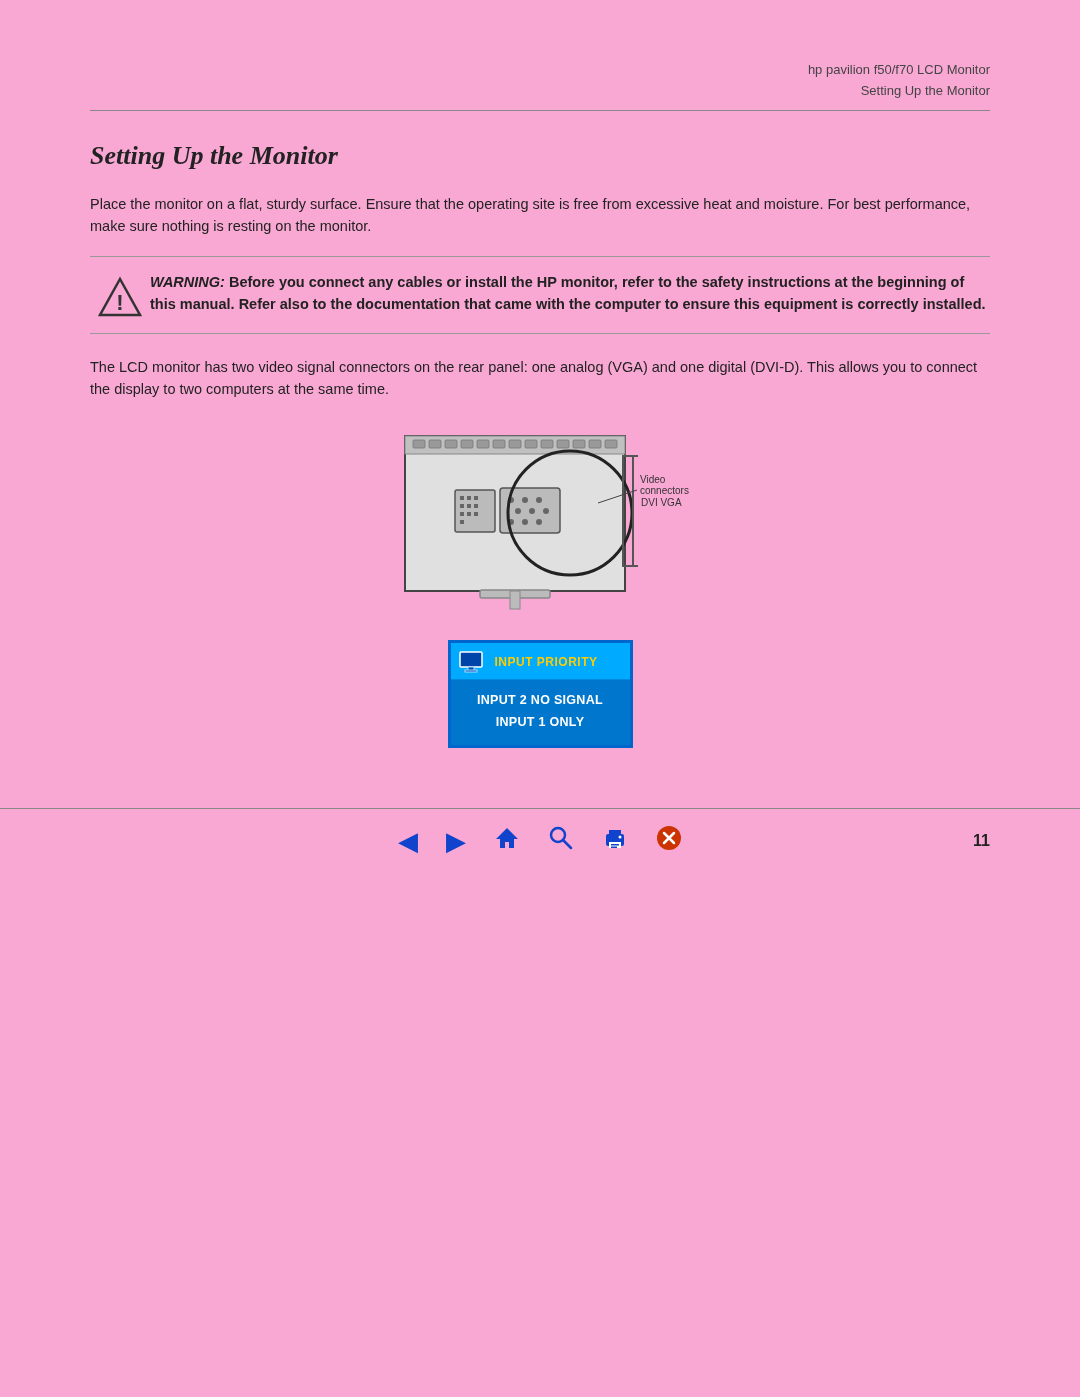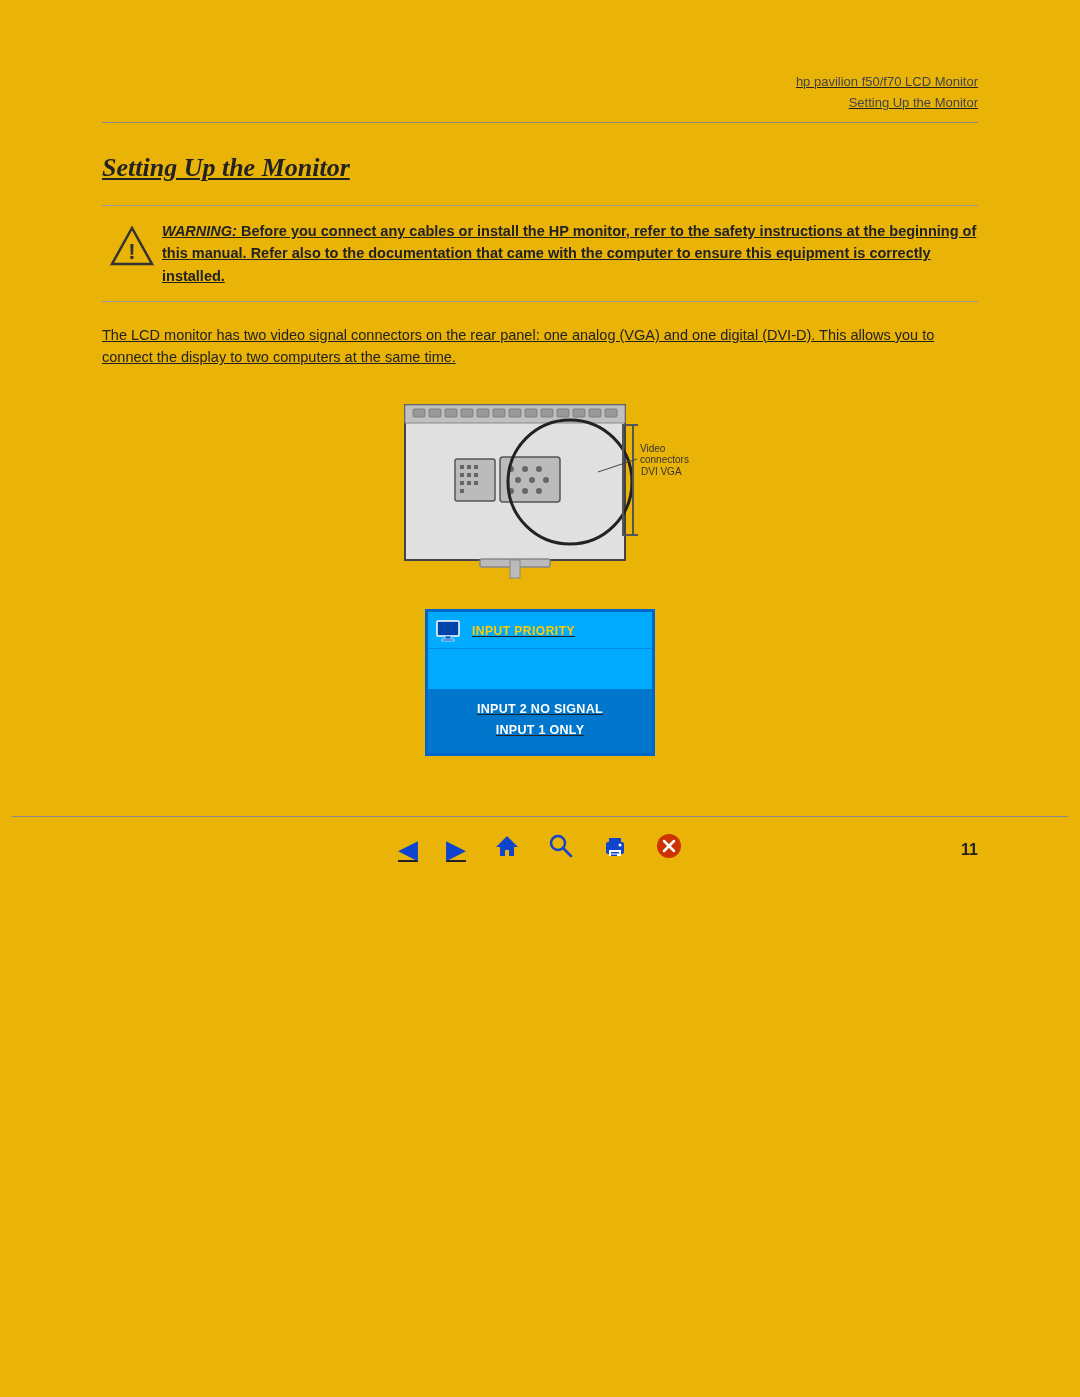--- a/index.html
+++ b/index.html
@@ -9,24 +9,23 @@
       background: #ffffff;
       font-family: Arial, Helvetica, sans-serif;
       font-size: 15px;
       color: #222;
       position: relative;
     }
 
     .page-container {
       width: 1080px;
       min-height: 1397px;
-      background: #eab308;
+      background: #f9a8d4;
       position: relative;
-      padding: 12px;
-      text-decoration: underline;
+      padding: 0;
     }
 
     
     .header-section {
       display: flex;
       justify-content: flex-end;
       padding: 60px 90px 8px 90px;
     }
     .header-text {
       text-align: right;
@@ -121,21 +120,21 @@
       margin-bottom: 22px;
     }
 
     
     .osd-wrap {
       display: flex;
       justify-content: center;
       margin: 10px 0 20px 0;
     }
     .osd-box {
-      width: 230px;
+      width: 185px;
       background: #00aaff;
       border: 3px solid #0066cc;
       padding: 0;
       position: relative;
     }
     .osd-header {
       background: #00aaff;
       display: flex;
       align-items: center;
       padding: 8px 12px 6px 8px;
@@ -145,21 +144,20 @@
       font-size: 12px;
       font-weight: bold;
       color: #ffcc00;
       letter-spacing: 0.5px;
       text-transform: uppercase;
     }
     .osd-body {
       background: #0077cc;
       padding: 10px 12px 12px 12px;
       text-align: center;
-      margin-top: 40px;
     }
     .osd-line {
       font-size: 12.5px;
       font-weight: bold;
       color: #ffffff;
       line-height: 1.7;
       text-transform: uppercase;
       letter-spacing: 0.3px;
     }
 
@@ -209,20 +207,21 @@
       <div>hp pavilion f50/f70 LCD Monitor</div>
       <div>Setting Up the Monitor</div>
     </div>
   </div>
   <hr class="header-divider">
 
   <div class="main-content">
 
     <div class="page-title">Setting Up the Monitor</div>
 
+    <p class="body-para">Place the monitor on a flat, sturdy surface. Ensure that the operating site is free from excessive heat and moisture. For best performance, make sure nothing is resting on the monitor.</p>
 
     <div class="warning-box">
       <div class="warning-icon-wrap">
         <svg class="warning-triangle" viewBox="0 0 44 44" xmlns="http://www.w3.org/2000/svg">
           <polygon points="22,4 42,40 2,40" fill="none" stroke="#333" stroke-width="2.5"></polygon>
           <text x="22" y="35" text-anchor="middle" font-size="22" font-weight="bold" fill="#333">!</text>
         </svg>
       </div>
       <div class="warning-text">
         <span class="warning-label">WARNING:</span>

